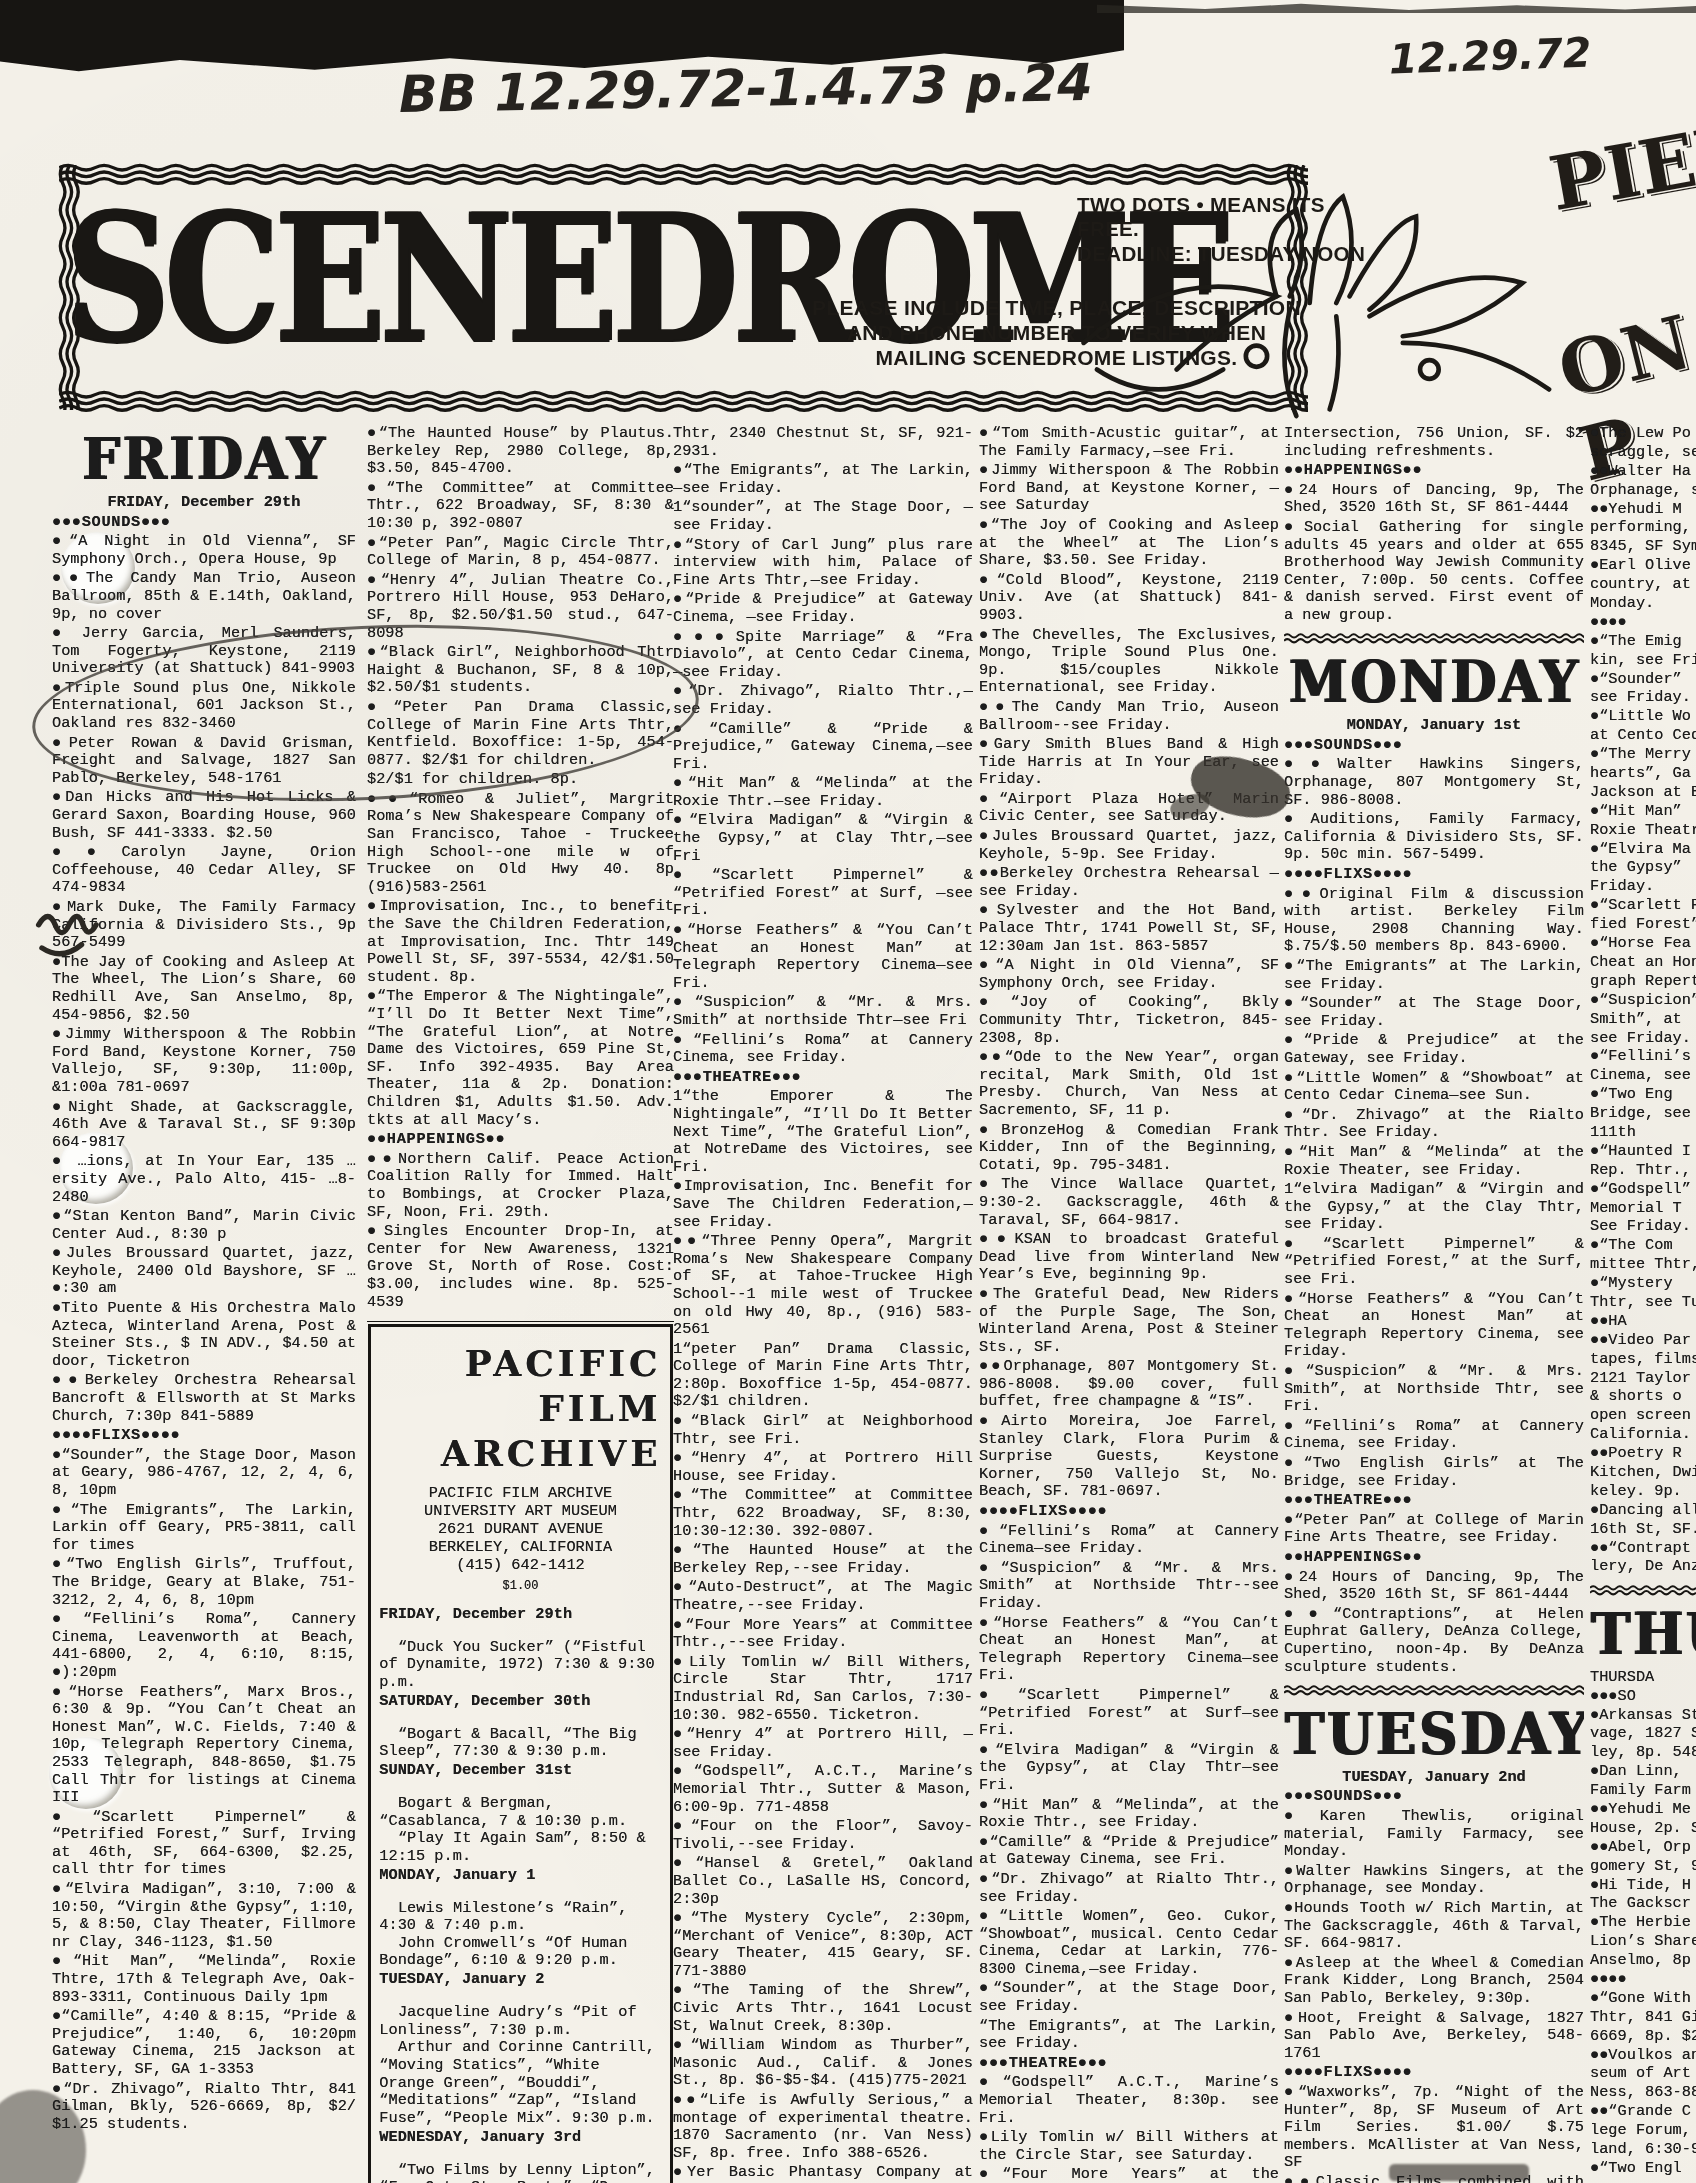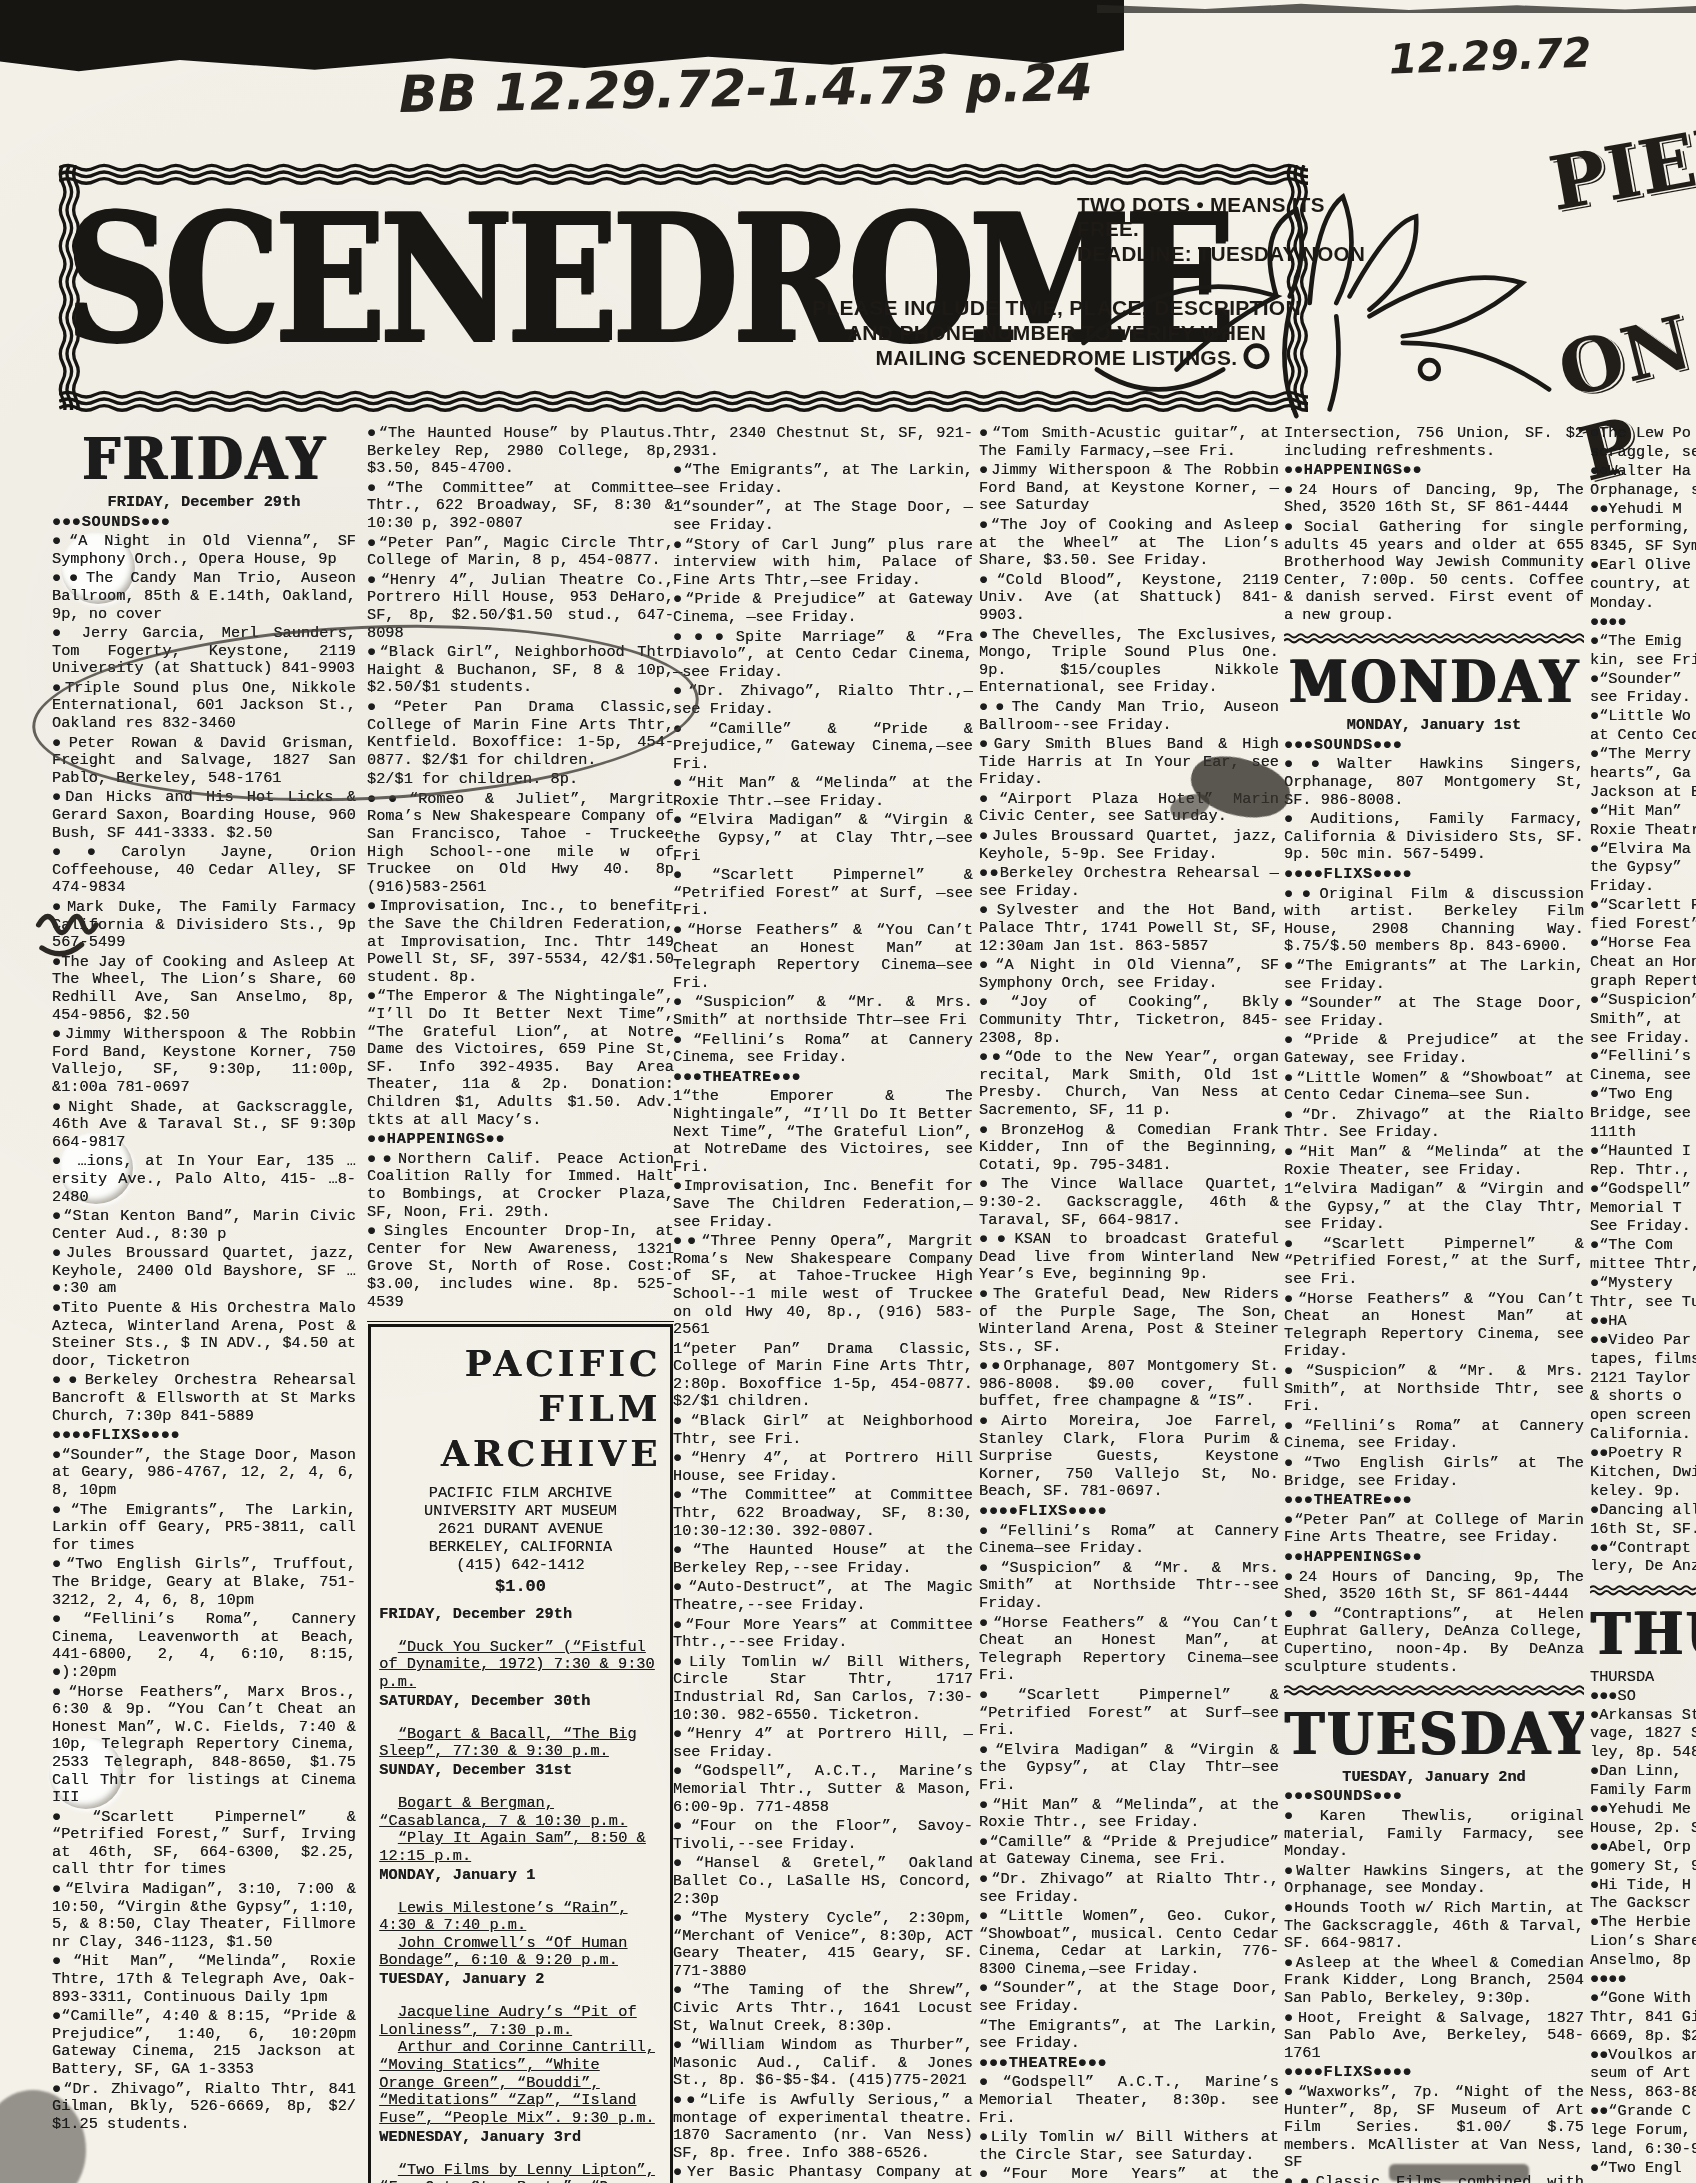--- a/index.html
+++ b/index.html
@@ -45,22 +45,22 @@
   .sub-heading{text-align:center;font-weight:bold;margin:1.3px 0;}
   .section-heading{text-align:left;font-weight:bold;letter-spacing:0.7px;margin:2px 0;}
   .frag{white-space:nowrap;overflow:hidden;text-align:left;margin:0 0 1.3px 0;}
   .wave-block{margin:6.6px 0;}
   
   .pfa-box{border:3.3px solid #171512;outline:1.3px solid #171512;outline-offset:2px;
        margin:13.3px 1.3px 12px 1.3px;padding:13.3px 8px 10.6px 8px;}
   .pfa-title{font-family:"DejaVu Serif",serif;font-weight:bold;font-size:36px;line-height:1.25;
        text-align:right;letter-spacing:4px;margin-bottom:8px;}
   .pfa-addr{text-align:center;font-size:15.3px;line-height:18px;}
-  .pfa-price{text-align:center;font-size:17px;font-weight:bold;margin:4px 0 10.6px 0;}
-  .pfa-line{margin:0;text-align:left;text-decoration:underline;}
+  .pfa-price{text-align:center;font-size:12px;font-weight:normal;margin:4px 0 10.6px 0;}
+  .pfa-line{margin:0;text-align:left;}
   .pfa-day{margin-top:1.3px;font-weight:bold;text-align:left;}
   
   .circle-annot{position:absolute;left:32px;top:626px;width:661px;height:168px;border:3.3px solid #413d38;
        border-radius:50%;transform:rotate(-2.5deg);opacity:.8;}
   .ink-blob{position:absolute;background:#35312b;border-radius:50% 40% 55% 45%;opacity:.8;filter:blur(0.7px);}
   .margin-scribble{position:absolute;left:32px;top:898px;width:86px;height:80px;}
 </style>
 </head>
 <body>
 

